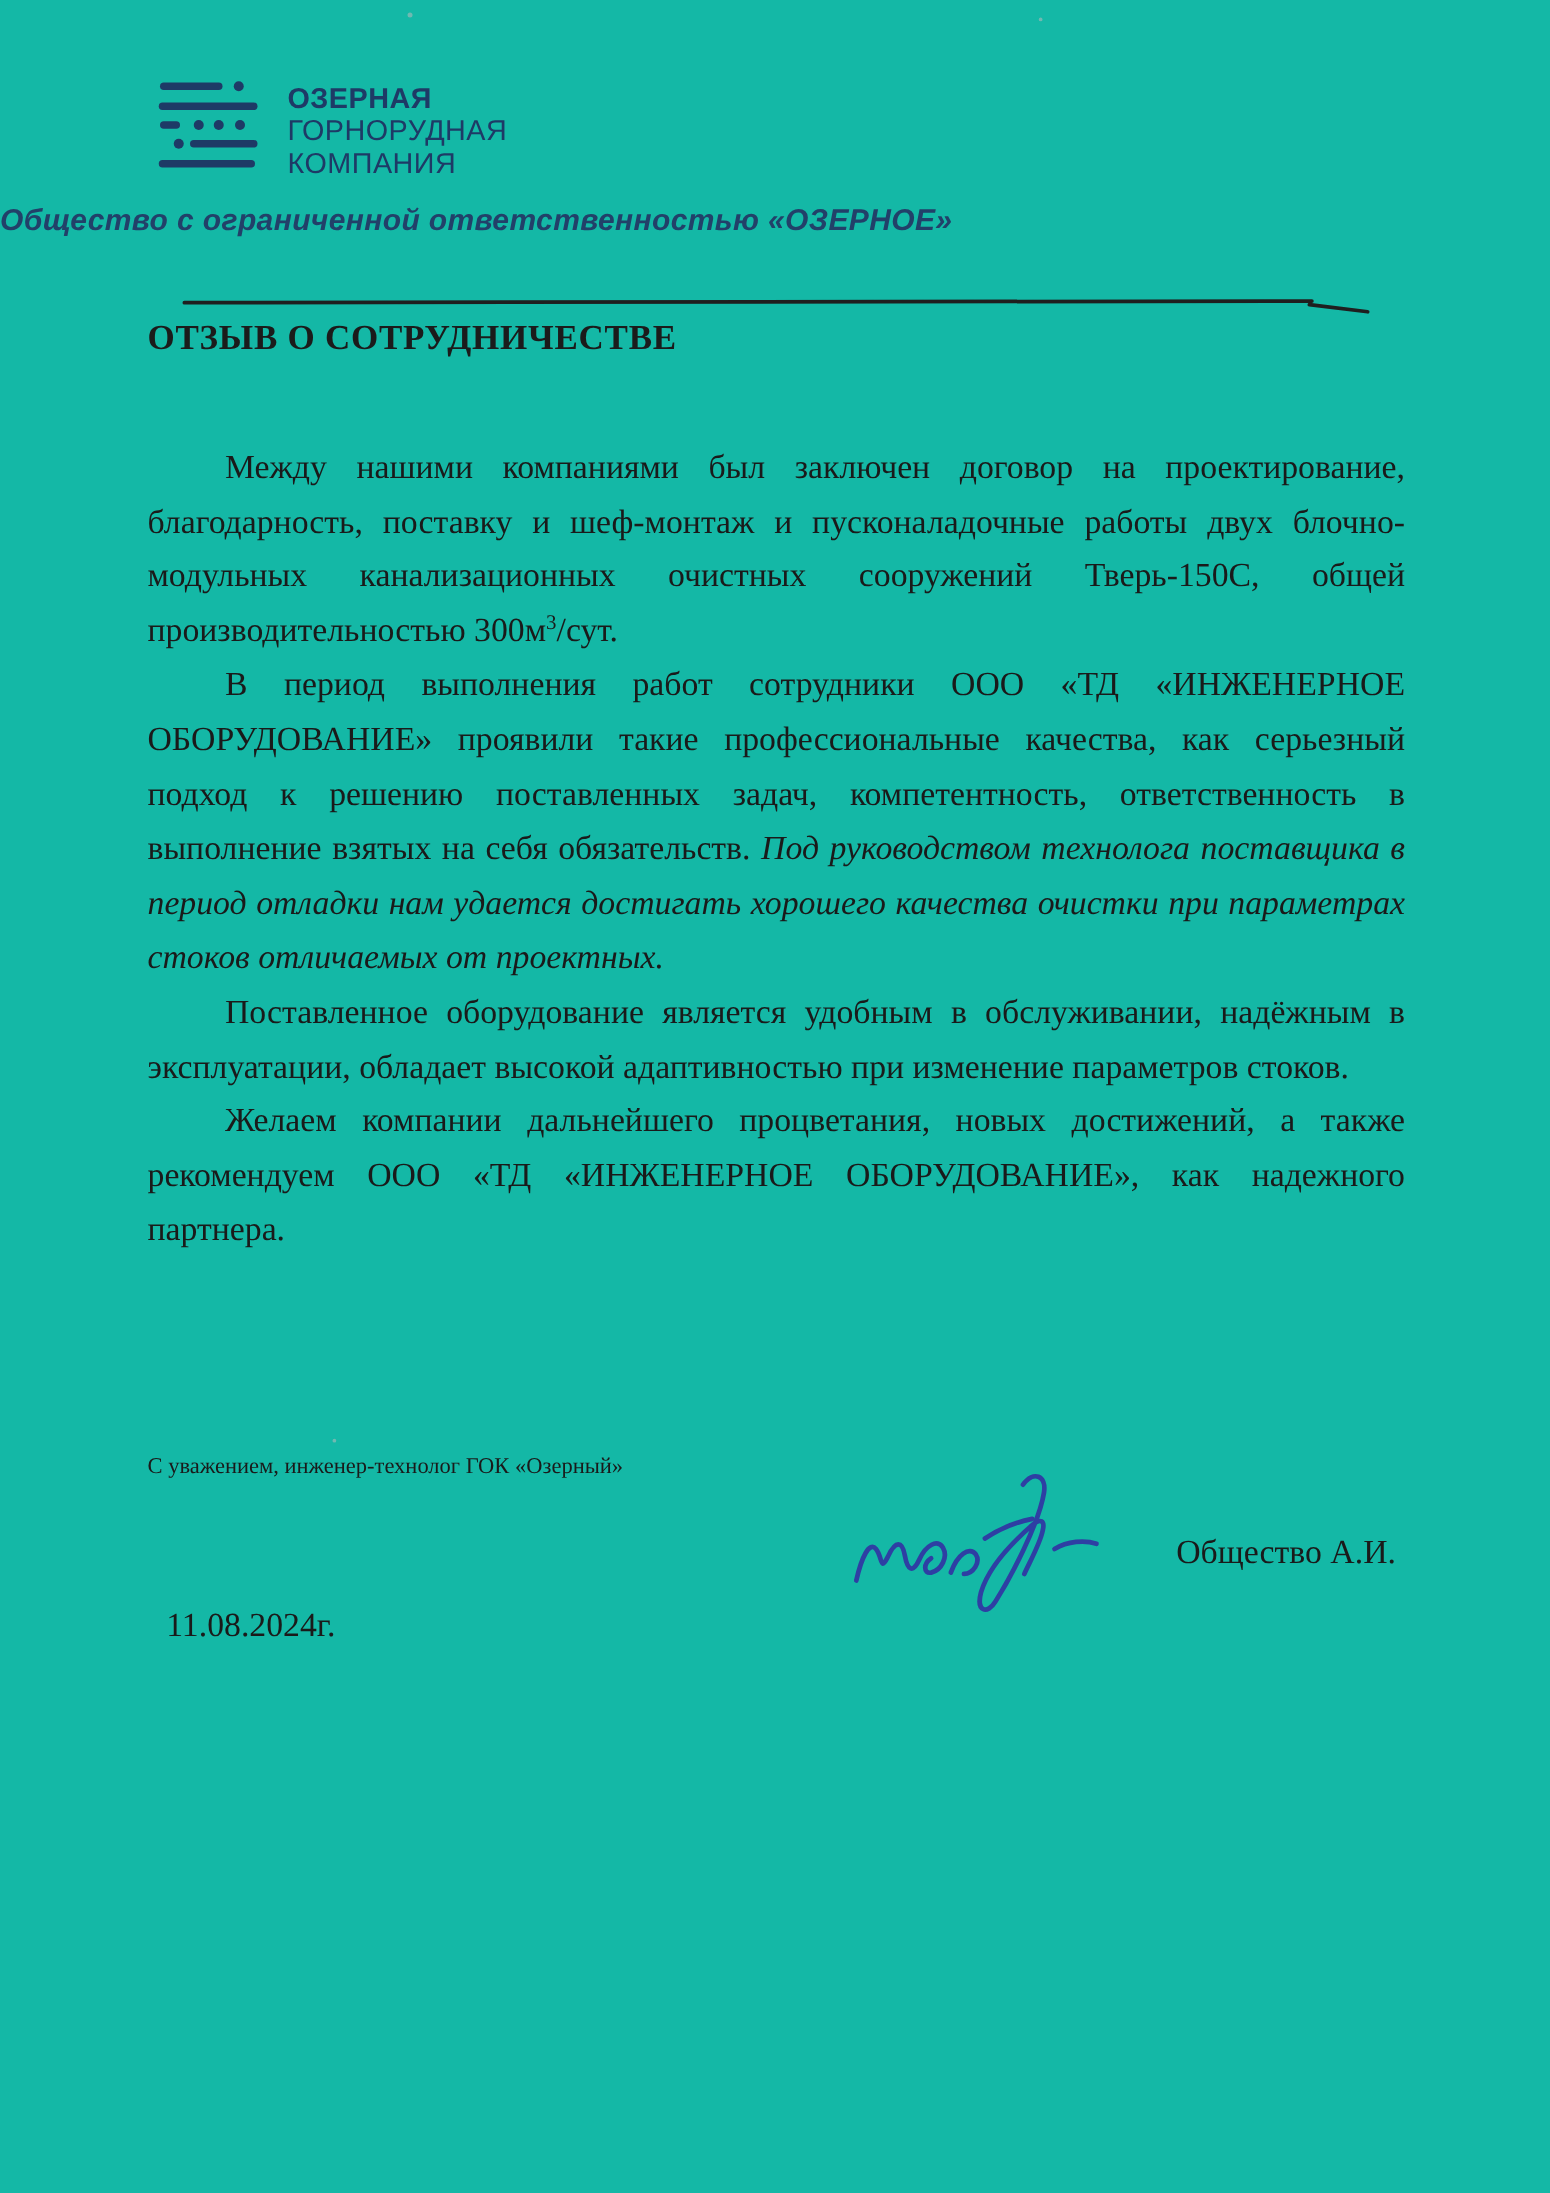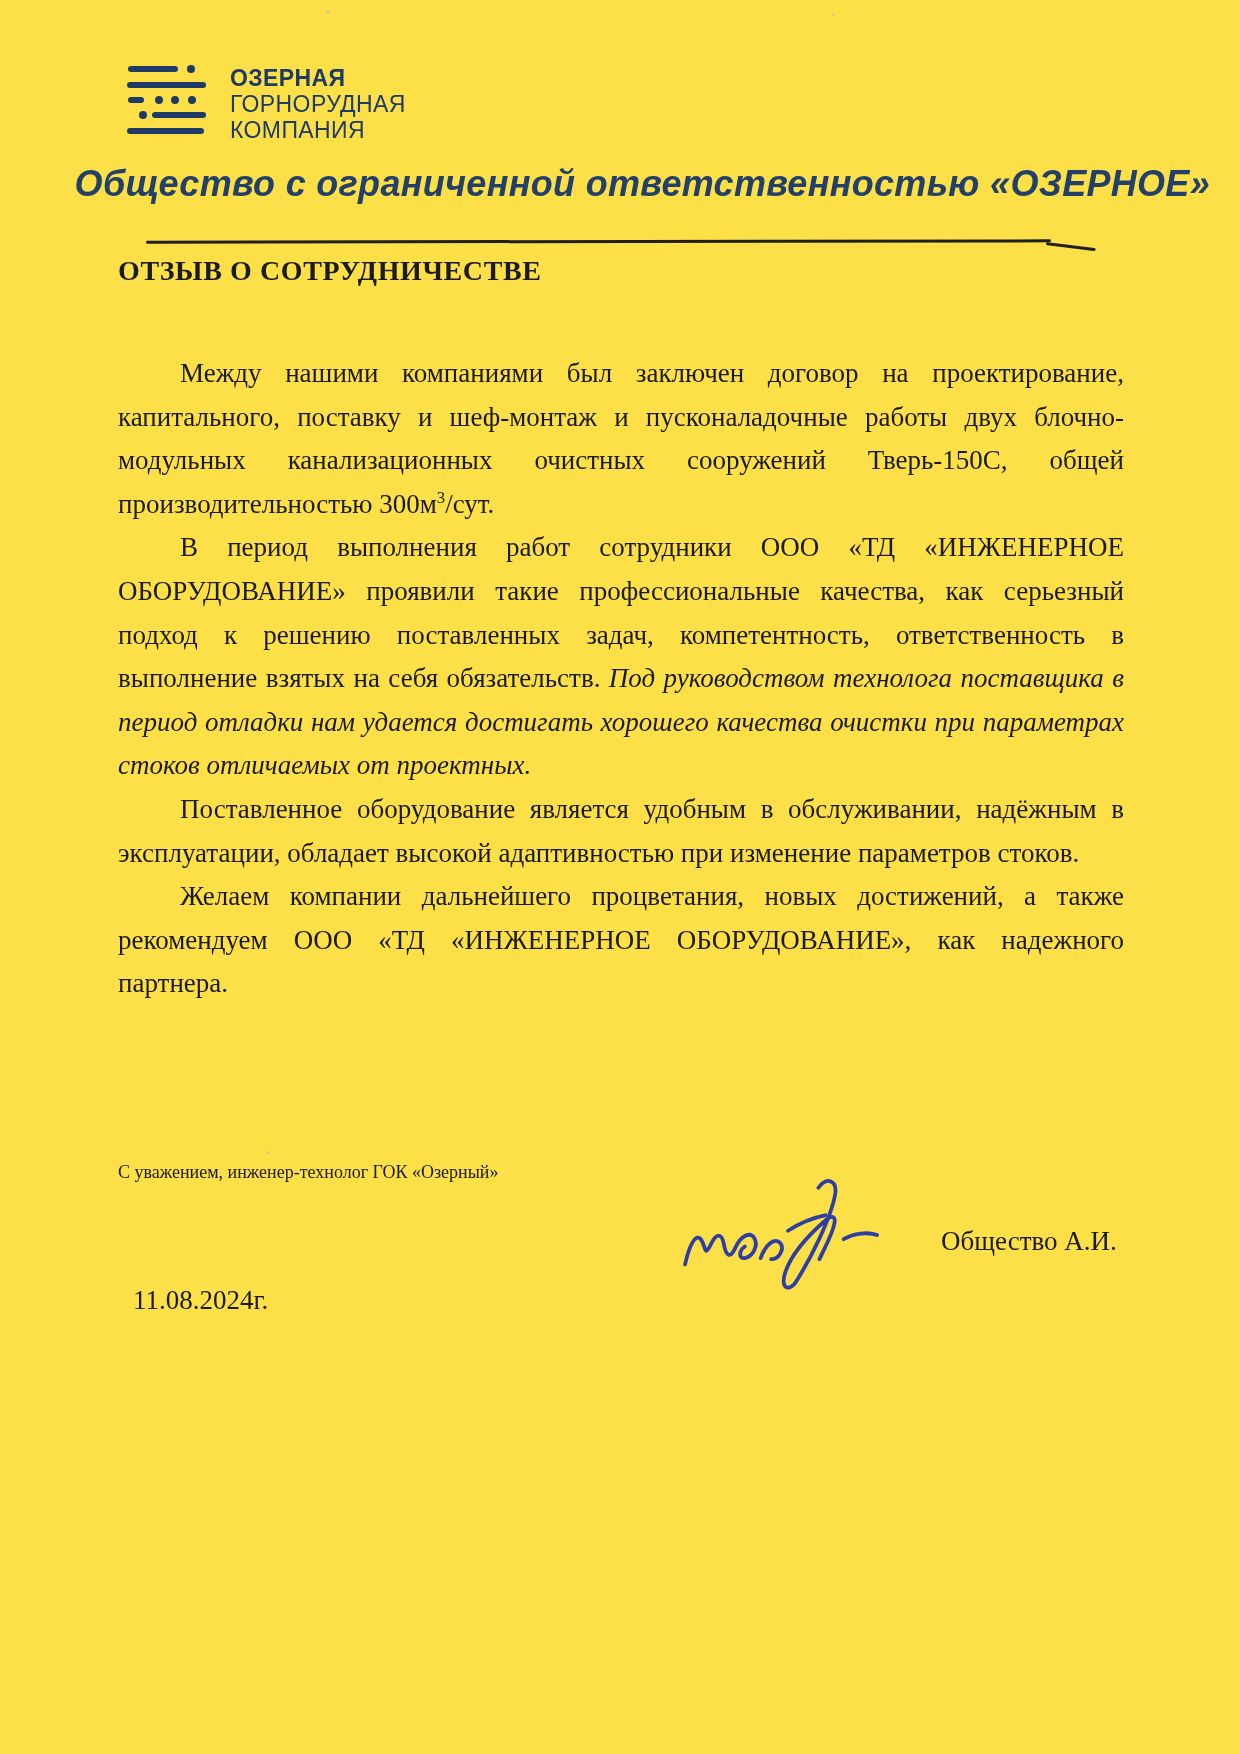--- a/index.html
+++ b/index.html
@@ -8,21 +8,21 @@
     --logo-color: #1e3a66;
     --title-color: #224069;
     --ink-color: #2e3fa3;
     --text-color: #1a1a1a;
   }
   .page {
     position: relative;
     width: 1240px;
     height: 1754px;
     margin: 0 auto;
-    background: #fde047;
+    background: #14b8a6;
     overflow: hidden;
     font-family: "Liberation Serif", serif;
     color: var(--text-color);
   }
 
   
   .logo { position: absolute; left: 127px; top: 64px; display: flex; }
   .mark { position: relative; width: 80px; height: 74px; flex: none; }
   .mark .b, .mark .d { position: absolute; background: var(--logo-color); }
   .mark .b { height: 6px; border-radius: 3px; }
@@ -42,24 +42,24 @@
     font-family: "Liberation Sans", sans-serif;
     font-size: 23px; line-height: 26px;
     color: var(--logo-color); letter-spacing: 0.4px;
   }
   .words .w1 { font-weight: bold; }
   .words .w2, .words .w3 { font-weight: normal; }
 
   
   .doc-title {
     position: absolute; left: 0; right: 30px; top: 163px;
-    text-align: right;
+    text-align: left;
     font-family: "Liberation Sans", sans-serif;
     font-style: italic; font-weight: bold;
-    font-size: 36px; letter-spacing: 0.3px;
+    font-size: 24px; letter-spacing: 0.3px;
     color: var(--title-color);
   }
 
   
   .rule-main {
     position: absolute; left: 146px; top: 240px;
     width: 905px; height: 3px; background: #1f1f1f;
     transform: rotate(-0.08deg); border-radius: 2px;
   }
   .rule-end {
@@ -121,21 +121,21 @@
   </div>
 
   <div class="doc-title">Общество с ограниченной ответственностью «ОЗЕРНОЕ»</div>
 
   <div class="rule-main"></div>
   <div class="rule-end"></div>
 
   <div class="doc-heading">ОТЗЫВ О СОТРУДНИЧЕСТВЕ</div>
 
   <div class="body-text">
-      <p><span>Между нашими компаниями был заключен договор на проектирование, капитального, поставку и шеф-монтаж и пусконаладочные работы двух блочно-модульных канализационных очистных сооружений Тверь-150С, общей производительностью 300м</span><sup>3</sup><span>/сут.</span></p>
+      <p><span>Между нашими компаниями был заключен договор на проектирование, благодарность, поставку и шеф-монтаж и пусконаладочные работы двух блочно-модульных канализационных очистных сооружений Тверь-150С, общей производительностью 300м</span><sup>3</sup><span>/сут.</span></p>
       <p><span>В период выполнения работ сотрудники ООО «ТД «ИНЖЕНЕРНОЕ ОБОРУДОВАНИЕ» проявили такие профессиональные качества, как серьезный подход к решению поставленных задач, компетентность, ответственность в выполнение взятых на себя обязательств.  </span><span class="it">Под руководством технолога поставщика в период отладки нам удается достигать хорошего качества очистки при параметрах стоков отличаемых от проектных.</span></p>
       <p><span>Поставленное оборудование является удобным в обслуживании, надёжным в эксплуатации, обладает высокой адаптивностью при изменение параметров стоков.</span></p>
       <p><span>Желаем компании дальнейшего процветания, новых достижений, а также рекомендуем ООО «ТД «ИНЖЕНЕРНОЕ ОБОРУДОВАНИЕ», как надежного партнера.</span></p>
     </div>
 
   <div class="closing">С уважением, инженер-технолог ГОК «Озерный»</div>
 
   <svg class="sig-svg" viewBox="0 0 210 120" fill="none" xmlns="http://www.w3.org/2000/svg">
     <g stroke="#2e3fa3" stroke-width="3.6" stroke-linecap="round" stroke-linejoin="round" fill="none">
       <path d="M6,88 C10,70 16,58 21,64 C26,70 24,82 30,70 C36,57 41,58 43,69 C45,80 49,83 54,72 C59,61 68,56 72,63 C76,70 71,80 63,82 C57,83 57,75 63,71"></path>

